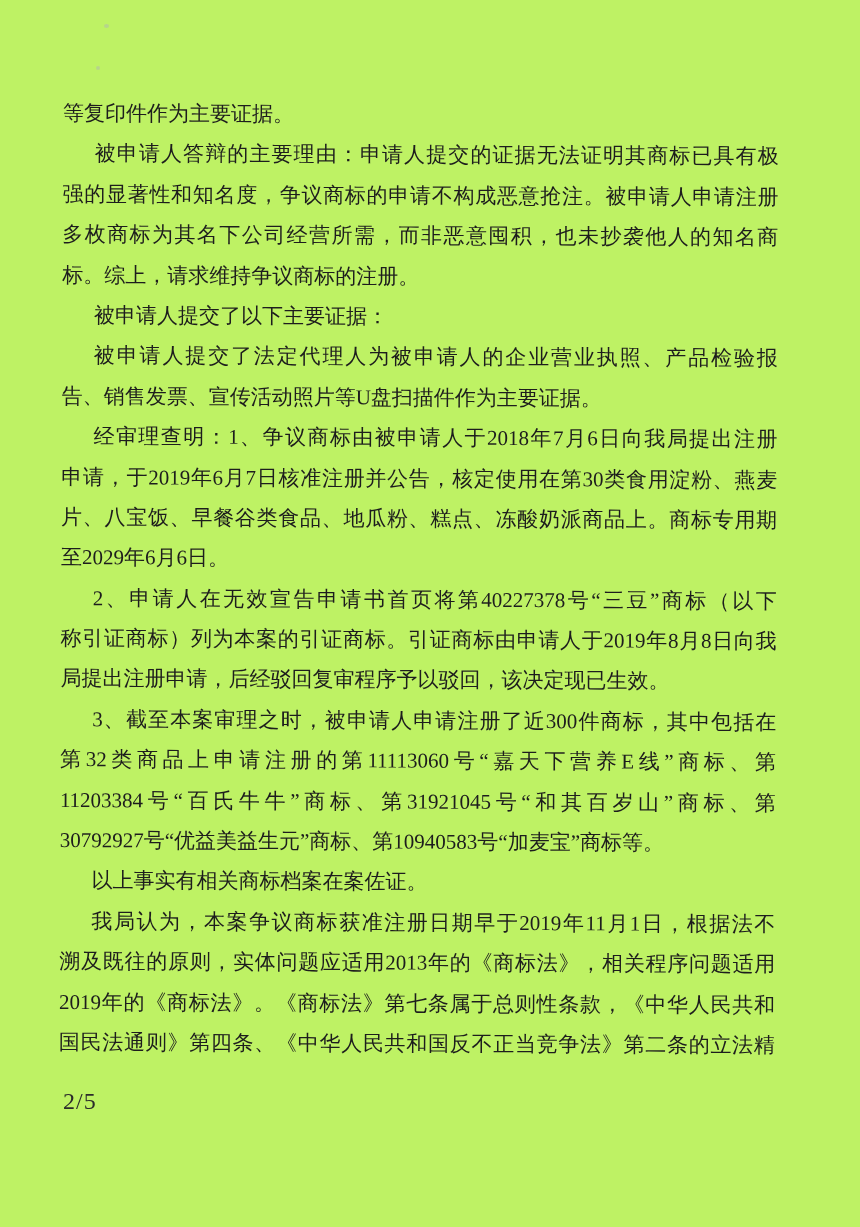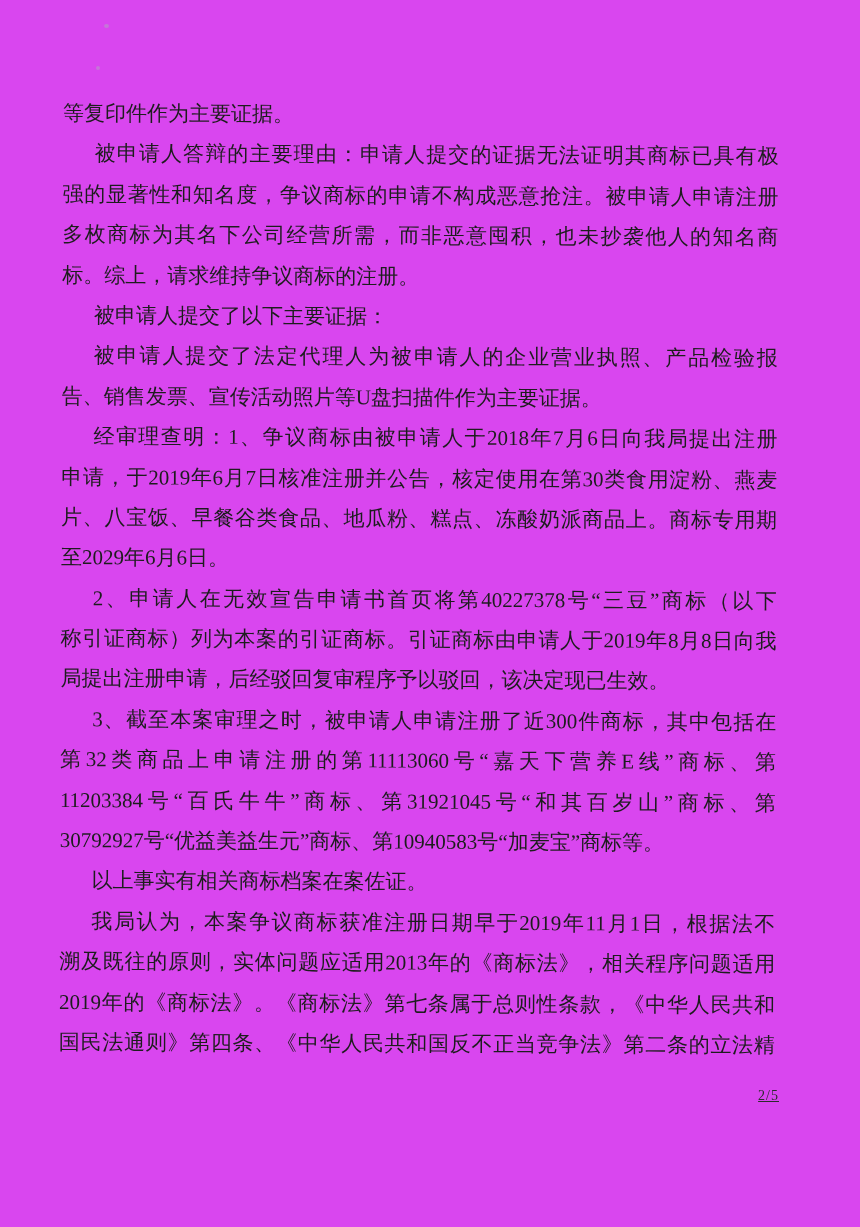--- a/index.html
+++ b/index.html
@@ -10,21 +10,21 @@
   body {
     width: 860px;
     height: 1227px;
     position: relative;
     overflow: hidden;
     font-family: "Liberation Serif", "DejaVu Serif", serif;
   }
   .page {
     position: absolute;
     inset: 0;
-    background: #d946ef;
+    background: #bef264;
   }
   
   .speck {
     position: absolute;
     border-radius: 50%;
     background: rgba(172, 178, 186, 0.45);
   }
   .speck.s1 { left: 104px; top: 24px; width: 5px; height: 4px; }
   .speck.s2 { left: 96px;  top: 66px; width: 4px; height: 4px; }
 
@@ -52,25 +52,24 @@
     text-justify: inter-character;
   }
   .line.indent {
     text-indent: 32px;
   }
   .page-num {
     position: absolute;
     left: 63px;
     top: 1088px;
     width: 716px;
-    text-align: right;
-    font-size: 14px;
+    text-align: left;
+    font-size: 24px;
     letter-spacing: 1px;
     color: #2b2b2b;
-    text-decoration: underline;
   }
 </style>
 </head>
 <body>
 
 <div class="page">
 
   <div class="speck s1"></div>
   <div class="speck s2"></div>
 

